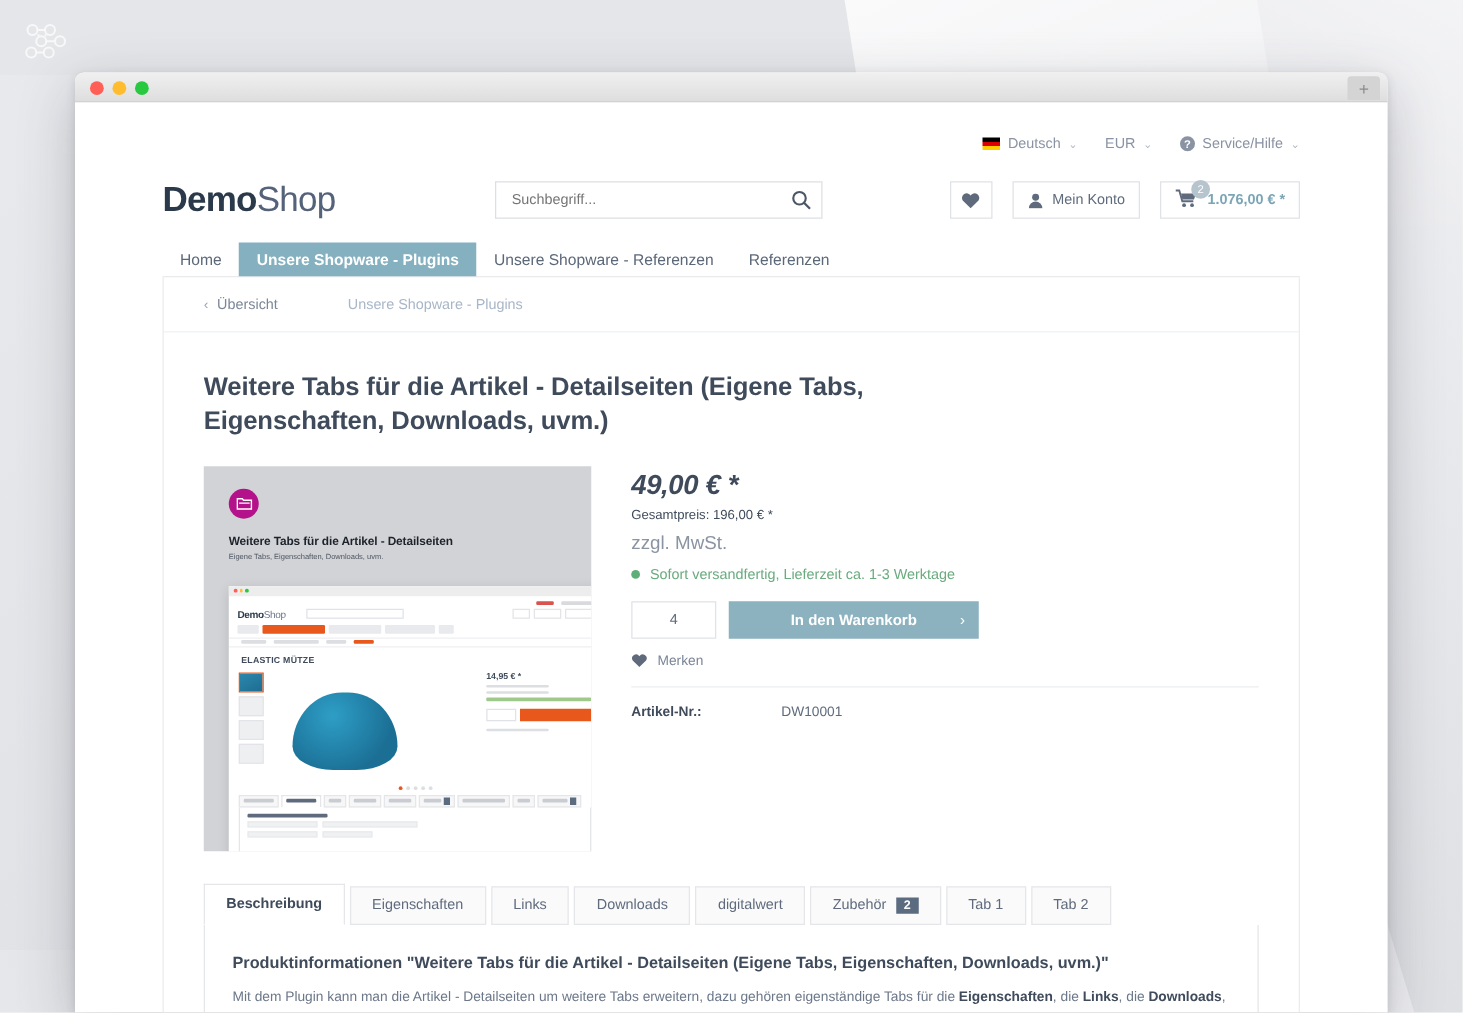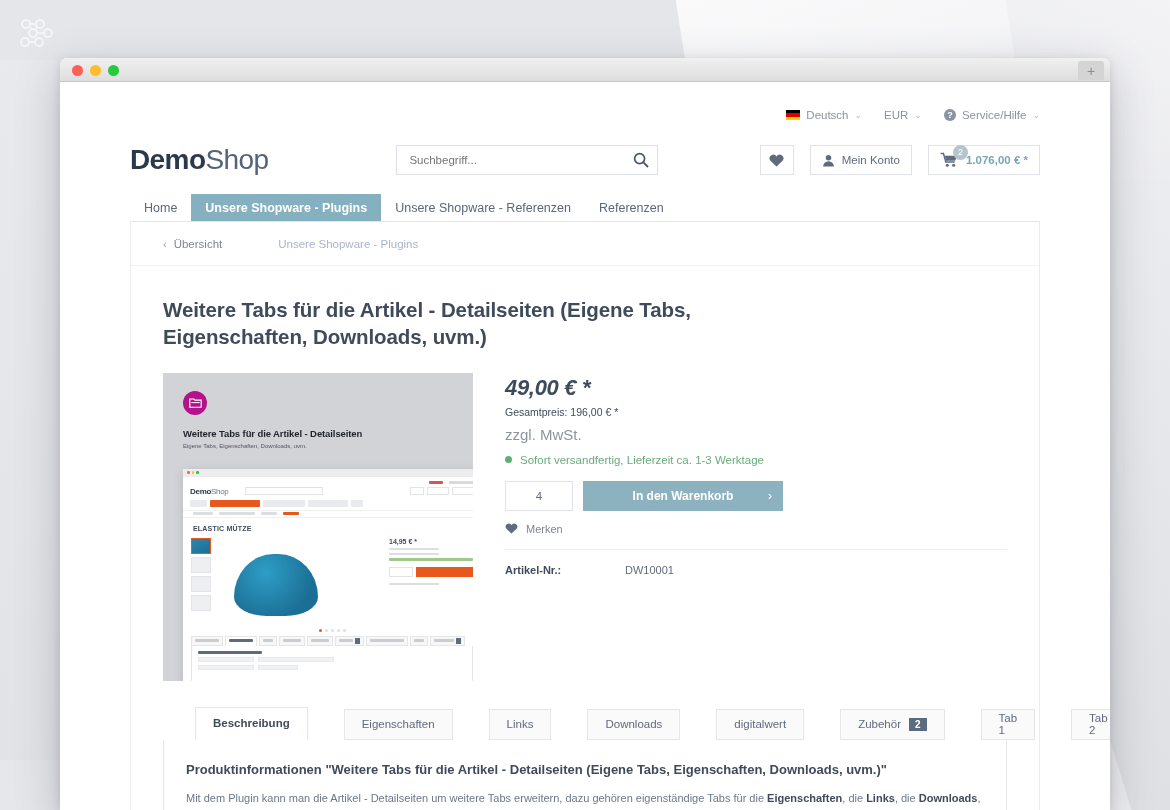--- a/index.html
+++ b/index.html
@@ -217,21 +217,21 @@
             font-size:11px; color:#7b8698; cursor:pointer; }
   .hr { height:1px; background:#eceef0; margin:14px 0 0 0; }
   .artrow { display:flex; margin-top:14px; font-size:11px; }
   .artlbl { width:120px; font-weight:bold; color:#3f4b5b; }
   .artval { color:#5f6b7d;text-align:center; }
 
   
   .tabs { display:flex; margin:26px 32px 0 32px; align-items:flex-end; }
   .tab { height:31px; padding:0 17px; border:1px solid #e4e6e9; background:#fafafb;
          display:flex; align-items:center; gap:8px; font-size:11.5px; color:#5f6b7d;
-         margin-right:4px; cursor:pointer;margin-left:32px; }
+         margin-right:4px; cursor:pointer; }
   .tab.on { background:#fff; border-bottom-color:#fff; font-weight:bold;
             color:#3f4b5b; height:33px; }
   .tab .bdg { background:#5b6b80; color:#fff; font-size:10px; font-weight:bold;
               padding:1px 6px; }
 
   .tabpanel { margin:0 32px; border:1px solid #e4e6e9; border-top:none;
               padding:22px 22px 0 22px; min-height:90px; }
   .tp-h { font-size:13px; font-weight:bold; color:#3f4b5b; }
   .tp-p { font-size:11px; color:#6c7889; margin-top:13px; line-height:1.6; }
   .tp-p b { color:#3f4b5b; }

